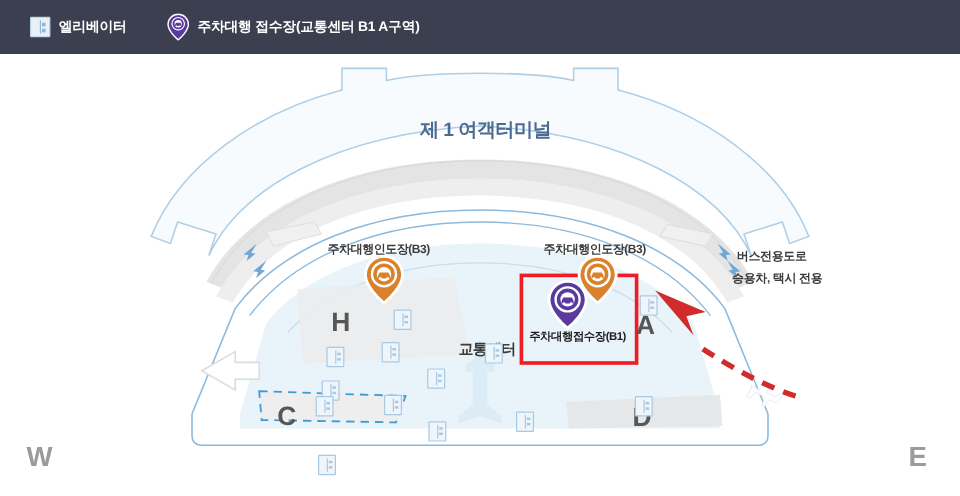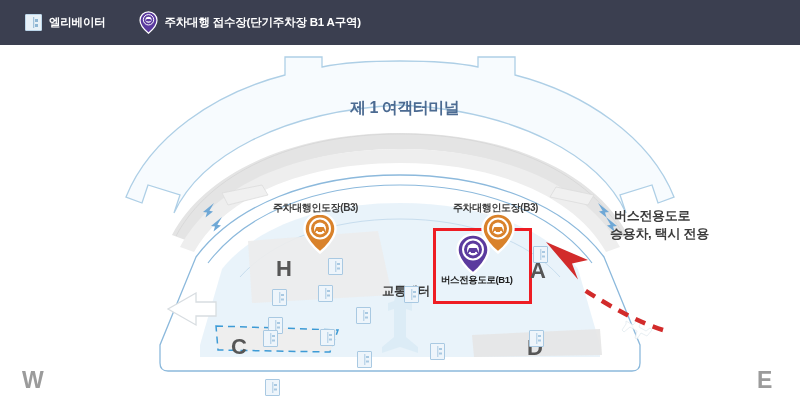--- a/index.html
+++ b/index.html
@@ -109,21 +109,21 @@
   #pickup-label-left  { left: 273px; top: 156px; }
   #pickup-label-right { left: 453px; top: 156px; }
   #receipt-label {
     left: 441px; top: 229px;
     font-size: 9.5px;
     font-weight: bold;
     color: #1d1d1d;
     letter-spacing: -0.4px;
   }
   .bus-text {
-    font-size: 13px;
+    font-size: 10px;
     font-weight: bold;
     color: #3c3c3c;
     letter-spacing: -0.3px;
   }
   #bus-text-1 { left: 614px; top: 162px; }
   #bus-text-2 { left: 610px; top: 180px; }
   #center-label {
     left: 382px; top: 238px;
     font-size: 12.5px;
     font-weight: bold;
@@ -222,21 +222,21 @@
       <span class="pin-legend">
         <svg width="19" height="23" viewBox="0 0 34 42">
           <path d="M17 1.5 C8.4 1.5 1.5 8.4 1.5 17 C1.5 26 12 36.5 17 40.5 C22 36.5 32.5 26 32.5 17 C32.5 8.4 25.6 1.5 17 1.5 Z" fill="#5b3a9e" stroke="#ffffff" stroke-width="2.2"></path>
           <circle cx="17" cy="16" r="9.5" fill="none" stroke="#ffffff" stroke-width="1.8"></circle>
           <circle cx="17" cy="16" r="5.6" fill="#ffffff"></circle>
           <path d="M12.3 17.2 l1.2 -2.6 h7 l1.2 2.6 v2.1 h-9.4 z" fill="#5b3a9e"></path>
           <circle cx="14.2" cy="19.2" r="1" fill="#ffffff"></circle>
           <circle cx="19.8" cy="19.2" r="1" fill="#ffffff"></circle>
         </svg>
       </span>
-      <span class="legend-label">주차대행 접수장(단기주차장 B1 A구역)</span>
+      <span class="legend-label">주차대행 접수장(교통센터 B1 A구역)</span>
     </div>
 
 
   </div>
 
   <div id="map-canvas">
 
     <svg id="map-svg" width="800" height="368" viewBox="0 0 800 368">
       <defs>
         <linearGradient id="roadGrad" x1="0" y1="0" x2="0" y2="1">
@@ -390,18 +390,18 @@
       <svg width="34" height="42" viewBox="0 0 34 42">
         <path d="M17 1.5 C8.4 1.5 1.5 8.4 1.5 17 C1.5 26 12 36.5 17 40.5 C22 36.5 32.5 26 32.5 17 C32.5 8.4 25.6 1.5 17 1.5 Z" fill="#5b3a9e" stroke="#ffffff" stroke-width="2.4"></path>
         <circle cx="17" cy="16.5" r="10" fill="none" stroke="#ffffff" stroke-width="2"></circle>
         <circle cx="17" cy="16.5" r="6" fill="#ffffff"></circle>
         <path d="M12 17.8 l1.3 -2.8 h7.4 l1.3 2.8 v2.2 h-10 z" fill="#5b3a9e"></path>
         <circle cx="14" cy="19.9" r="1.1" fill="#ffffff"></circle>
         <circle cx="20" cy="19.9" r="1.1" fill="#ffffff"></circle>
       </svg>
     </div>
 
-    <div class="map-text" id="receipt-label">버스전용도로(B1)</div>
+    <div class="map-text" id="receipt-label">주차대행접수장(B1)</div>
 
     
 
   </div>
 </div>
 
 </body></html>

